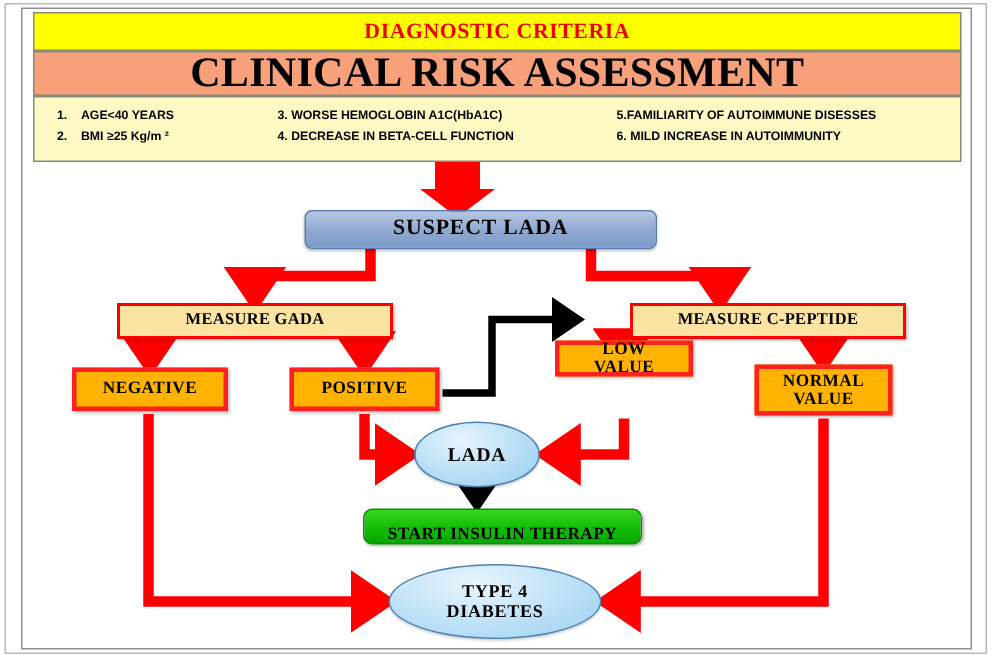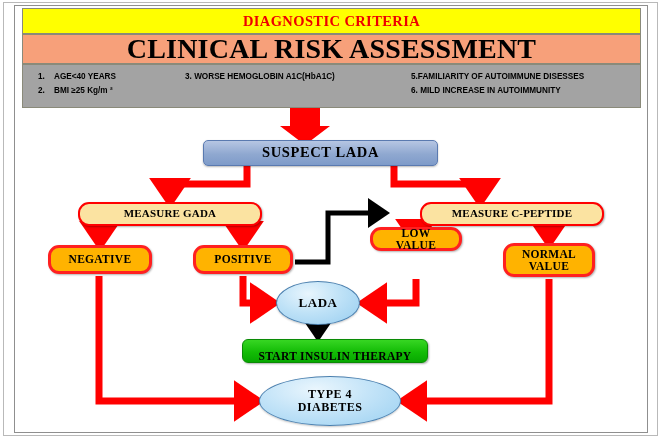--- a/index.html
+++ b/index.html
@@ -43,21 +43,21 @@
   #banner-clinical{
     top:34px;height:30px;
     background:#f7a07a;
     color:#000000;
     font-weight:bold;
     font-size:28px;
     letter-spacing:.2px;
   }
   #criteria-band{
     position:absolute;left:22px;top:64px;width:619px;height:44px;
-    background:#a3a3a3;
+    background:#fef9c3;
     border:1px solid #8a8a7a;
     box-sizing:border-box;
   }
   .crit-col{
     position:absolute;top:5px;
     font-family:"Liberation Sans",sans-serif;
     font-weight:bold;font-size:8.2px;color:#000;
     line-height:14px;white-space:nowrap;
   }
   #crit-col-1{left:15px;}
@@ -66,21 +66,20 @@
   .crit-num{display:inline-block;width:16px;}
   .crit-line{white-space:nowrap;}
 
   
   .node{
     position:absolute;box-sizing:border-box;
     display:flex;align-items:center;justify-content:center;
     text-align:center;
     font-weight:bold;color:#000;
     line-height:1.05;
-    border-radius:11px;
   }
 
   #node-suspect{
     left:203px;top:140px;width:235px;height:26px;
     background:linear-gradient(180deg,#b6c6e3 0%,#8fa8d0 55%,#7e9bc9 100%);
     border:1px solid #5a7ab0;border-radius:5px;
     font-size:14.5px;letter-spacing:.6px;
     box-shadow:0 1px 2px rgba(0,0,0,.28);
   }
 
@@ -154,20 +153,23 @@
       <div class="crit-line">
         <span class="crit-num">1.</span><span>AGE&lt;40 YEARS</span>
       </div>
       <div class="crit-line">
         <span class="crit-num">2.</span><span>BMI ≥25 Kg/m ²</span>
       </div>
     </div>
     <div class="crit-col" id="crit-col-2">
       <div class="crit-line">
         <span>3.</span>&nbsp;<span>WORSE HEMOGLOBIN A1C(HbA1C)</span>
+      </div>
+      <div class="crit-line">
+        <span>4.</span>&nbsp;<span>DECREASE IN BETA-CELL FUNCTION</span>
       </div>
     </div>
     <div class="crit-col" id="crit-col-3">
       <div class="crit-line">
         <span>5.</span><span>FAMILIARITY OF AUTOIMMUNE DISESSES</span>
       </div>
       <div class="crit-line">
         <span>6.</span>&nbsp;<span>MILD INCREASE IN  AUTOIMMUNITY</span>
       </div>
     </div>

